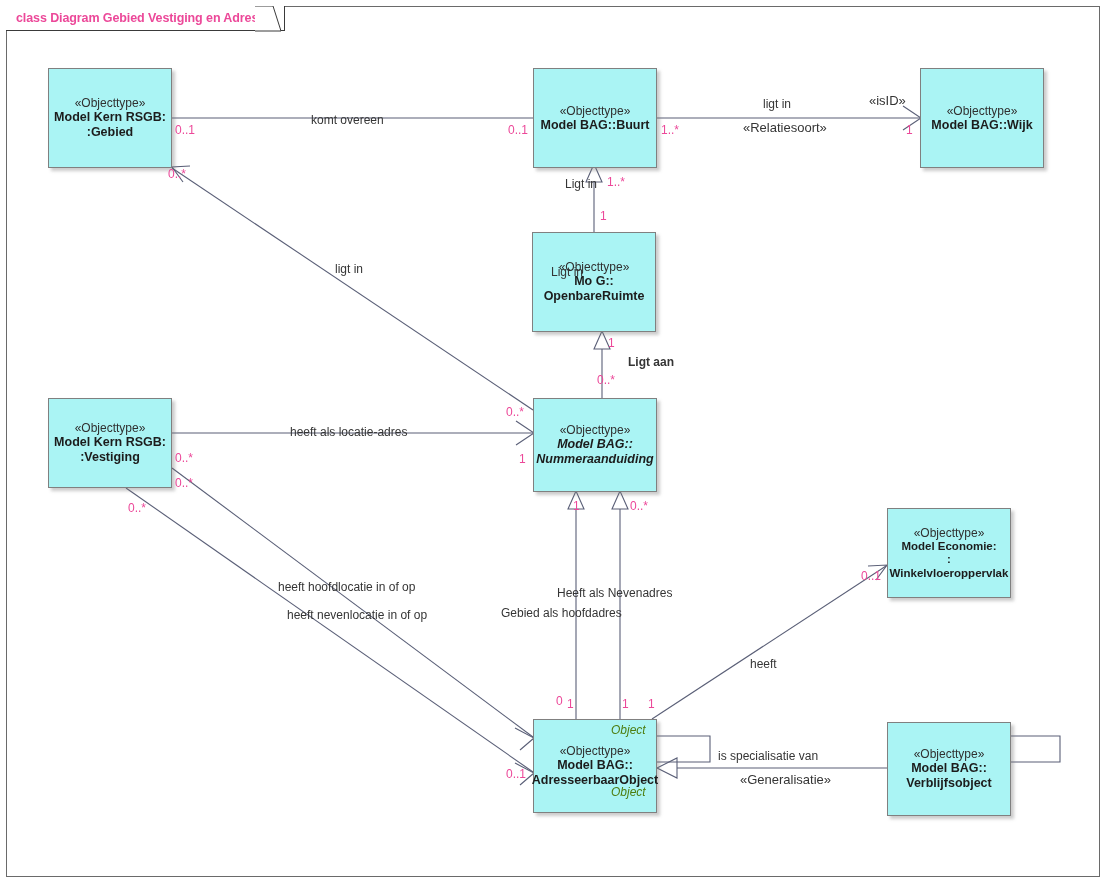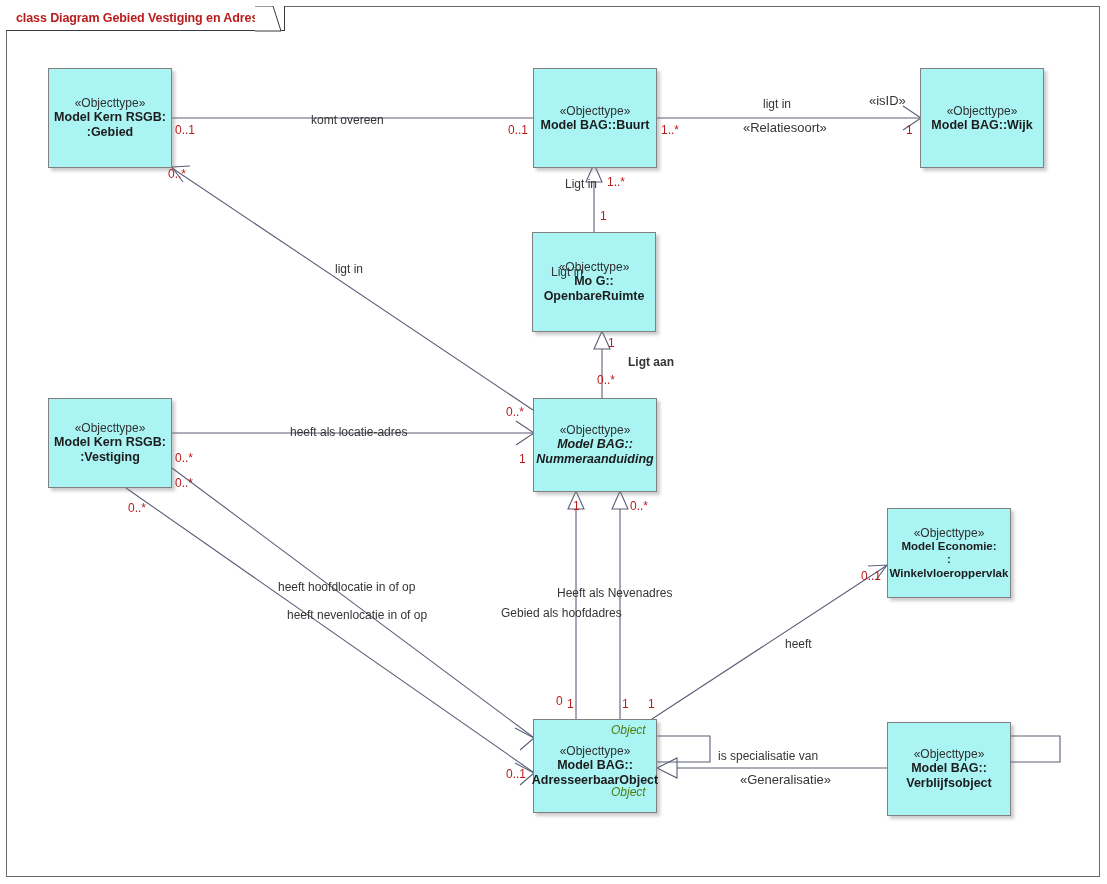--- a/index.html
+++ b/index.html
@@ -33,21 +33,21 @@
     height: 25px;
     box-sizing: border-box;
     border-right: 1px solid #3a3a3a;
     border-bottom: 1px solid #3a3a3a;
     background: #ffffff;
     padding: 0 26px 0 10px;
     display: flex;
     align-items: center;
     font-size: 12.5px;
     font-weight: bold;
-    color: #b91c1c;
+    color: #ec4899;
     white-space: nowrap;
     letter-spacing: -0.1px;
   }
   .frame-tab-corner {
     position: absolute;
     top: 6px;
     height: 26px;
     width: 26px;
     overflow: hidden;
   }
@@ -85,21 +85,21 @@
   
   .lbl {
     position: absolute;
     font-size: 12px;
     color: #353535;
     white-space: nowrap;
     line-height: 1;
   }
   .lbl.mult {
     font-size: 12px;
-    color: #b91c1c;
+    color: #ec4899;
   }
   .lbl.stereo {
     font-size: 13px;
     color: #353535;
   }
   .lbl.ital {
     font-style: italic;
     color: #4d7c0f;
   }
   svg.edges {
@@ -271,21 +271,21 @@
 
   <div class="lbl" style="left:278px; top:581px;">heeft hoofdlocatie in of op</div>
   <div class="lbl" style="left:287px; top:609px;">heeft nevenlocatie in of op</div>
 
   <div class="lbl mult" style="left:573px; top:500px;">1</div>
   <div class="lbl mult" style="left:630px; top:500px;">0..*</div>
 
   <div class="lbl" style="left:557px; top:587px;">Heeft als Nevenadres</div>
   <div class="lbl" style="left:501px; top:607px;">Gebied als hoofdadres</div>
 
-  <div class="lbl" style="left:750px; top:638px;margin-left:35px;">heeft</div>
+  <div class="lbl" style="left:750px; top:658px;">heeft</div>
   <div class="lbl mult" style="left:861px; top:570px;">0..1</div>
 
   <div class="lbl mult" style="left:556px; top:695px;">0</div>
   <div class="lbl mult" style="left:567px; top:698px;">1</div>
   <div class="lbl mult" style="left:622px; top:698px;">1</div>
   <div class="lbl mult" style="left:648px; top:698px;">1</div>
   <div class="lbl mult" style="left:506px; top:768px;">0..1</div>
 
   <div class="lbl ital" style="left:611px; top:724px;">Object</div>
   <div class="lbl ital" style="left:611px; top:786px;">Object</div>

